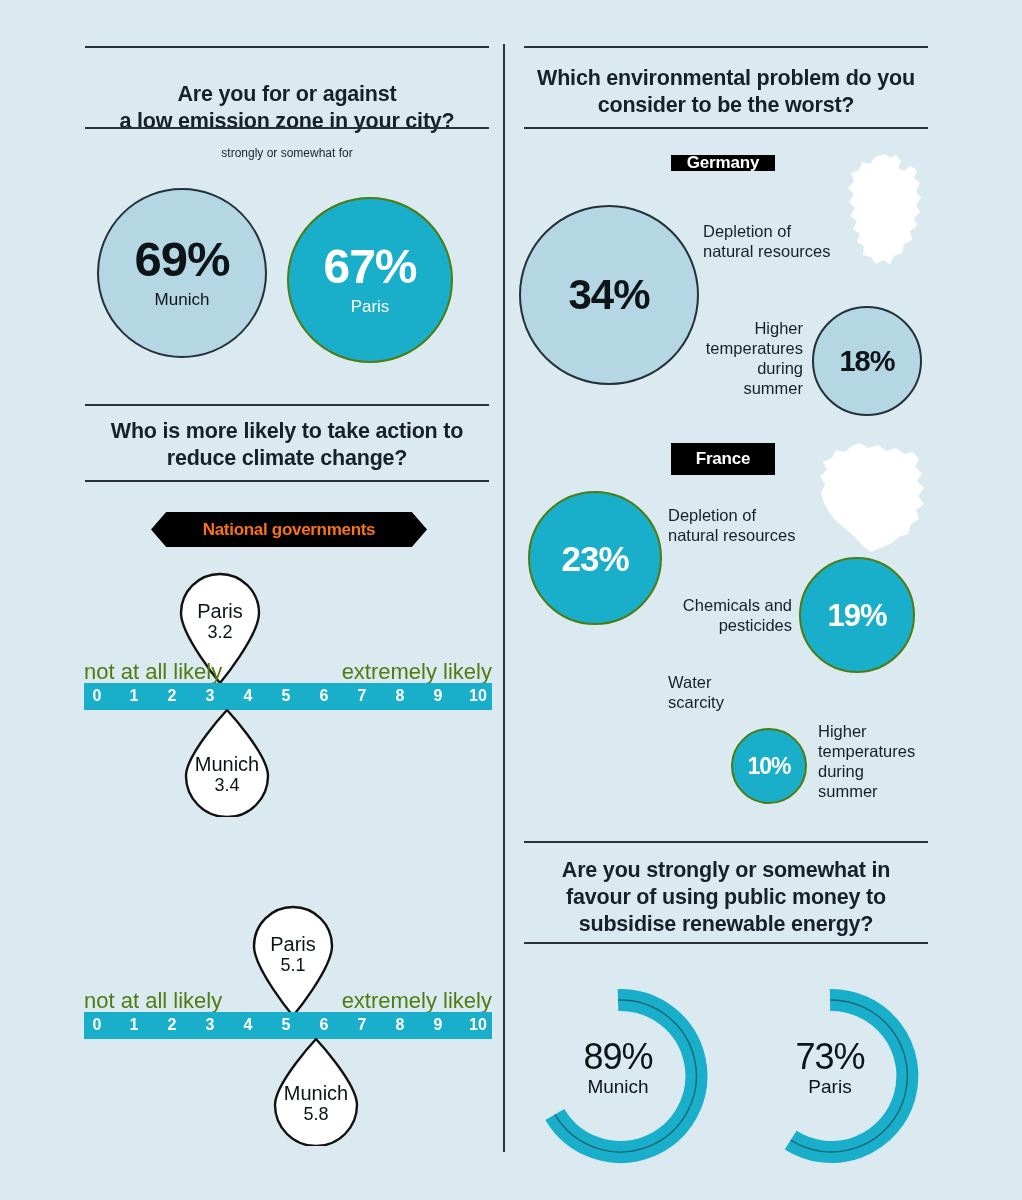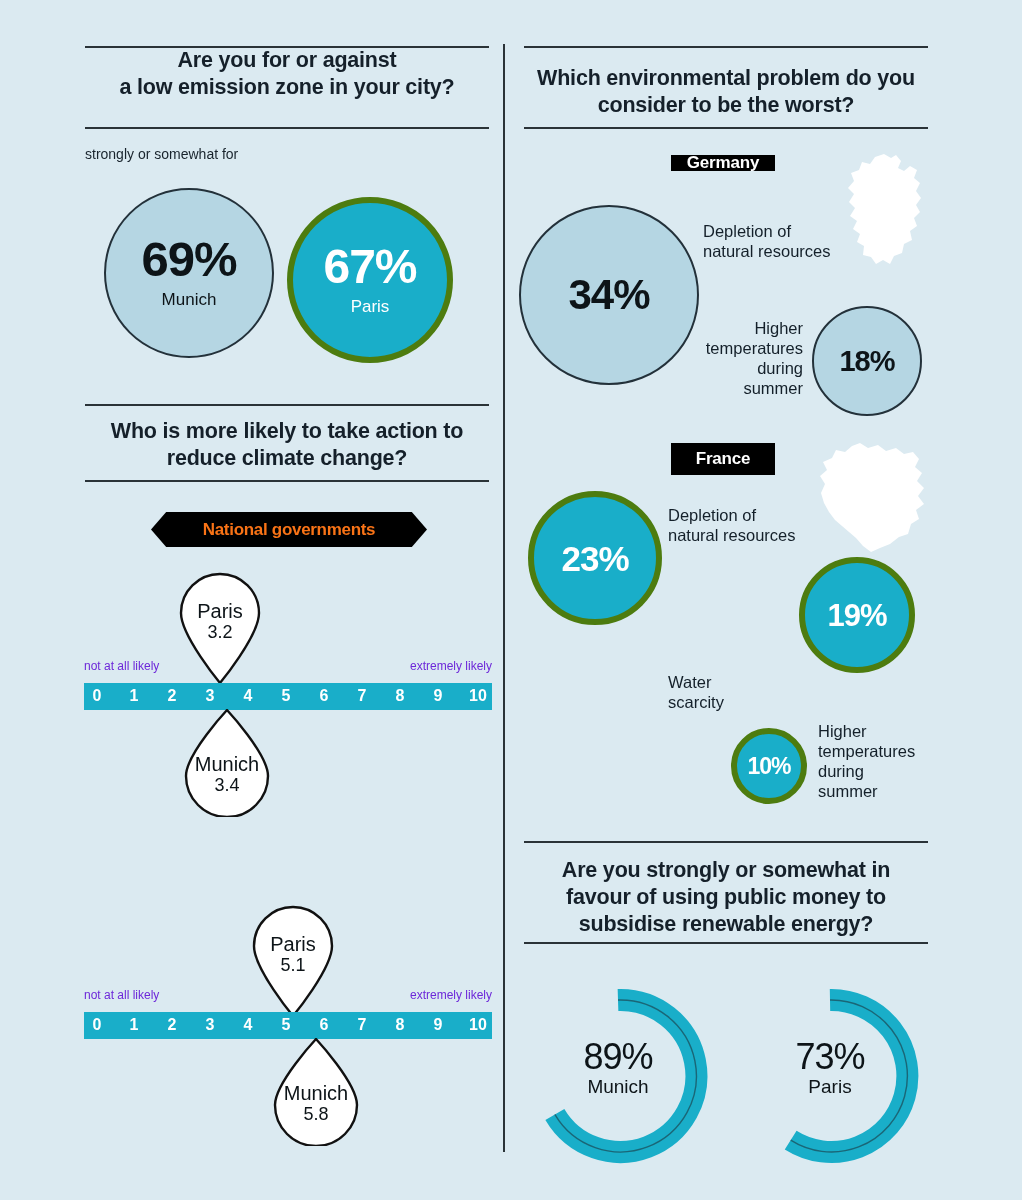--- a/index.html
+++ b/index.html
@@ -21,36 +21,37 @@
     position:absolute;
     text-align:center;
     font-weight:bold;
     font-size:21.5px;
     line-height:27px;
     letter-spacing:-0.2px;
     color:#15202a;
   }
   .subtitle{
     position:absolute;
-    font-size:14px;
+    text-align:center;
+    font-size:12px;
     color:#18232c;
   }
 
   
   .circ{
     position:absolute;
     border-radius:50%;
     box-sizing:border-box;
     display:flex;
     flex-direction:column;
     align-items:center;
     justify-content:center;
   }
   .circ.light{background:#B5D6E3;border:2px solid #23313a;}
-  .circ.teal{background:#19AEC9;border:6px solid #4d7c0f;}
+  .circ.teal{background:#19AEC9;border:2px solid #4d7c0f;}
   .circ .pct{font-weight:bold;line-height:1;letter-spacing:-1px;}
   .circ .city{font-size:17px;line-height:1.2;margin-top:6px;}
   .circ.light .pct,.circ.light .city{color:#0d1418;}
   .circ.teal .pct,.circ.teal .city{color:#ffffff;}
 
   .sidelabel{
     position:absolute;
     font-size:16.5px;
     line-height:20px;
     color:#14202a;
@@ -90,21 +91,21 @@
     background:#19AEC9;
   }
   .scalenum{
     position:absolute;
     color:#fff;font-weight:bold;font-size:16px;
     transform:translateX(-50%);
     top:4px;
   }
   .endlabel{
     position:absolute;
-    font-size:12px;color:#6d28d9;
+    font-size:22px;color:#4d7c0f;
     top:-24px;
   }
   .endlabel.l{left:0;}
   .endlabel.r{right:0;}
 
   
   .pin{position:absolute;}
   .pin .txt{
     position:absolute;left:0;right:0;
     text-align:center;
@@ -123,30 +124,30 @@
   .donutlabel .dp{font-weight:normal;font-size:36px;line-height:38px;letter-spacing:-1px;color:#0d1418;}
   .donutlabel .dc{font-size:19px;line-height:22px;color:#0d1418;}
 </style>
 </head>
 <body>
 
 <div class="page">
 
   <div class="rule" style="left:85px;top:46px;width:404px;"></div>
 
-  <div class="qtitle" style="left:85px;top:47px;width:404px;">
+  <div class="qtitle" style="left:85px;top:81px;width:404px;">
     <div>Are you for or against</div>
     <div>a low emission zone in your city?</div>
   </div>
 
   <div class="rule" style="left:85px;top:127px;width:404px;"></div>
 
   <div class="subtitle" style="left:85px;top:146px;width:404px;">strongly or somewhat for</div>
 
-  <div class="circ light" style="left:104px;top:188px;width:170px;height:170px;">
+  <div class="circ light" style="left:97px;top:188px;width:170px;height:170px;">
     <div class="pct" style="font-size:49px;">69%</div>
     <div class="city">Munich</div>
   </div>
 
   <div class="circ teal" style="left:287px;top:197px;width:166px;height:166px;">
     <div class="pct" style="font-size:48px;">67%</div>
     <div class="city">Paris</div>
   </div>
 
   <div class="rule" style="left:85px;top:404px;width:404px;"></div>
@@ -280,20 +281,22 @@
 
   <div class="circ teal" style="left:528px;top:491px;width:134px;height:134px;">
     <div class="pct" style="font-size:35px;">23%</div>
   </div>
   <div class="sidelabel" style="left:668px;top:505px;width:170px;white-space:pre-line;">Depletion of
 natural resources</div>
 
   <div class="circ teal" style="left:799px;top:557px;width:116px;height:116px;">
     <div class="pct" style="font-size:31px;">19%</div>
   </div>
+  <div class="sidelabel right" style="left:644px;top:595px;width:148px;white-space:pre-line;">Chemicals and
+pesticides</div>
 
   <div class="sidelabel" style="left:668px;top:672px;width:110px;white-space:pre-line;">Water
 scarcity</div>
 
   <div class="circ teal" style="left:731px;top:728px;width:76px;height:76px;">
     <div class="pct" style="font-size:23px;">10%</div>
   </div>
   <div class="sidelabel" style="left:818px;top:721px;width:112px;white-space:pre-line;">Higher
 temperatures
 during

